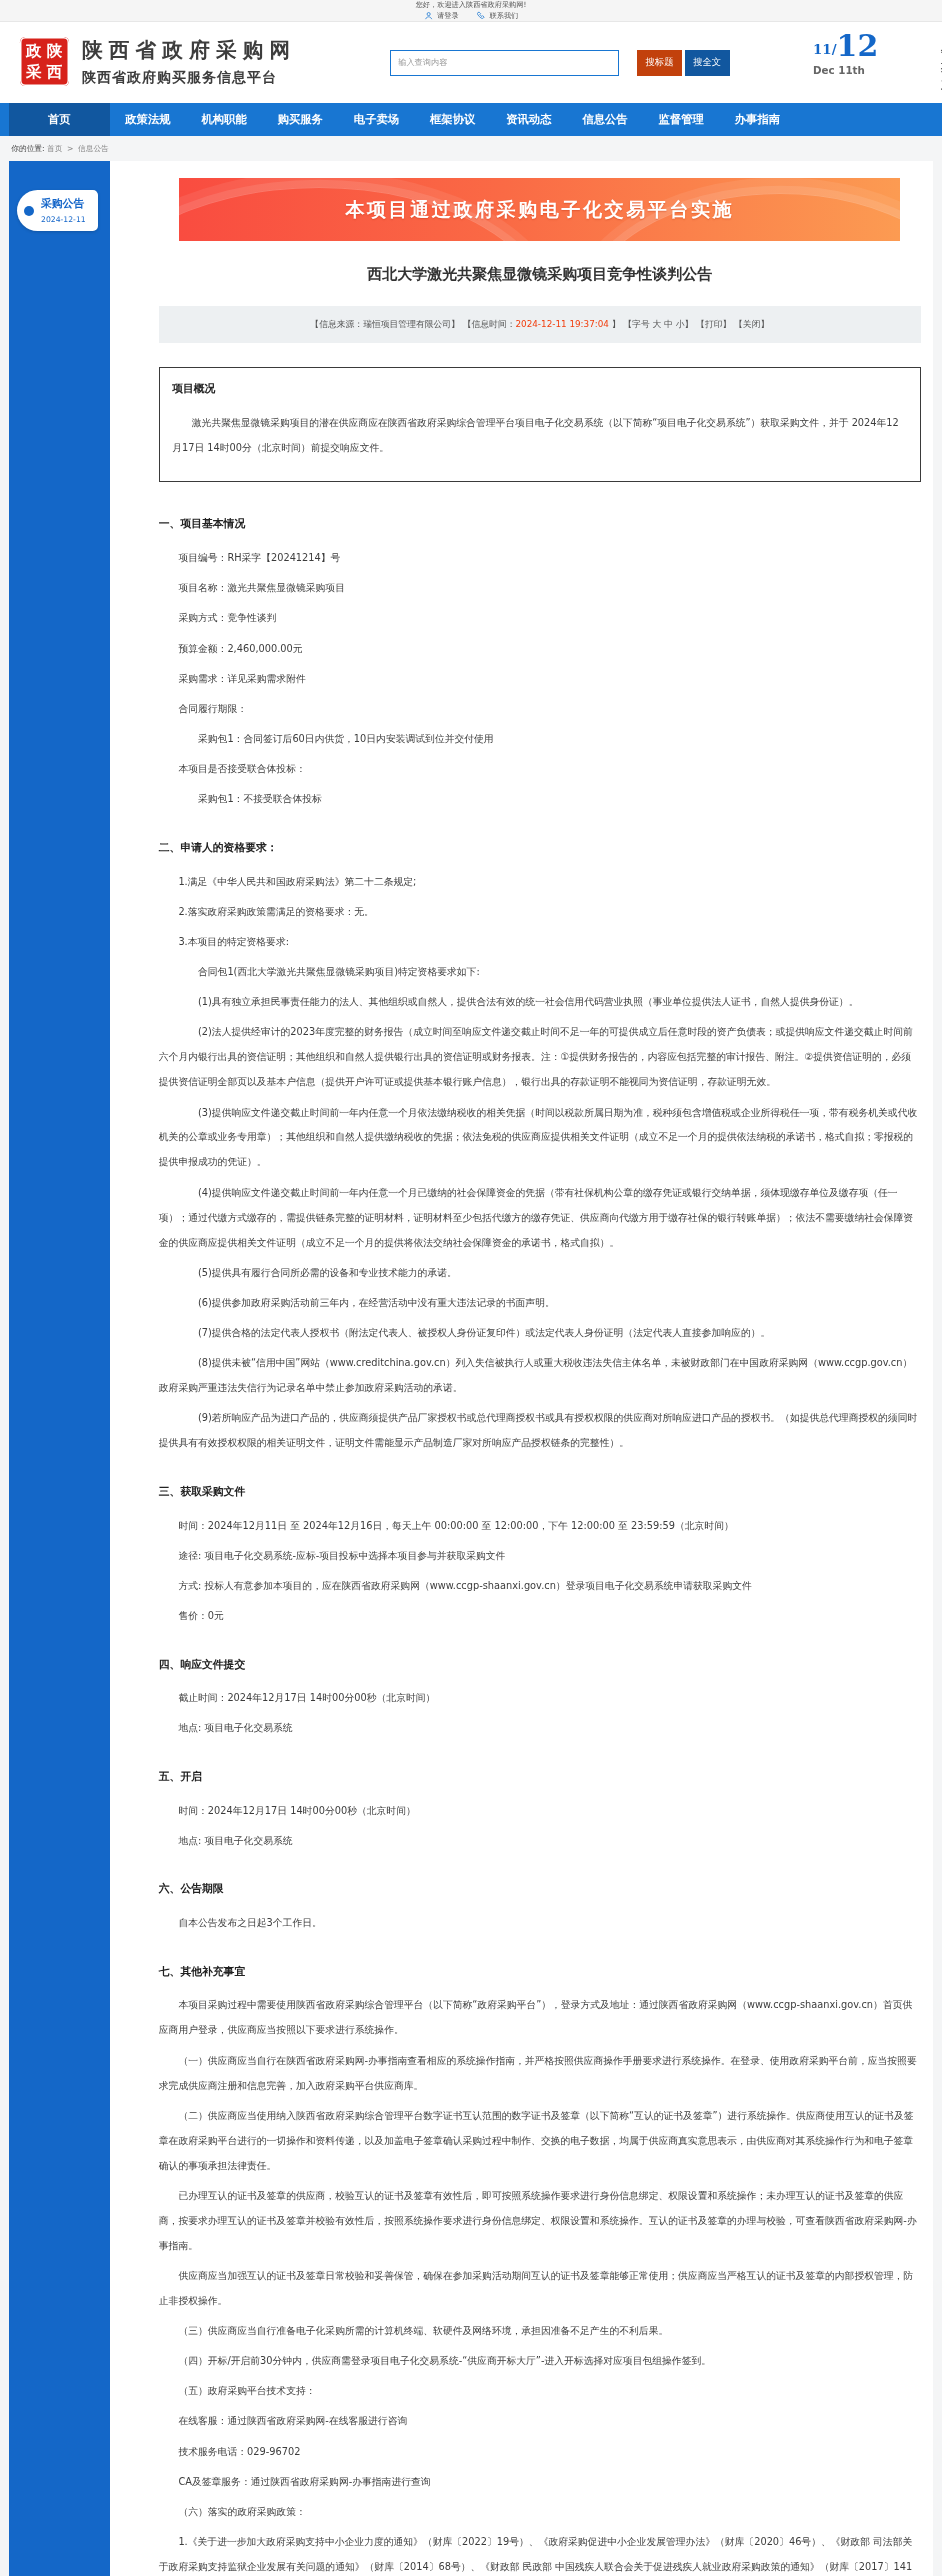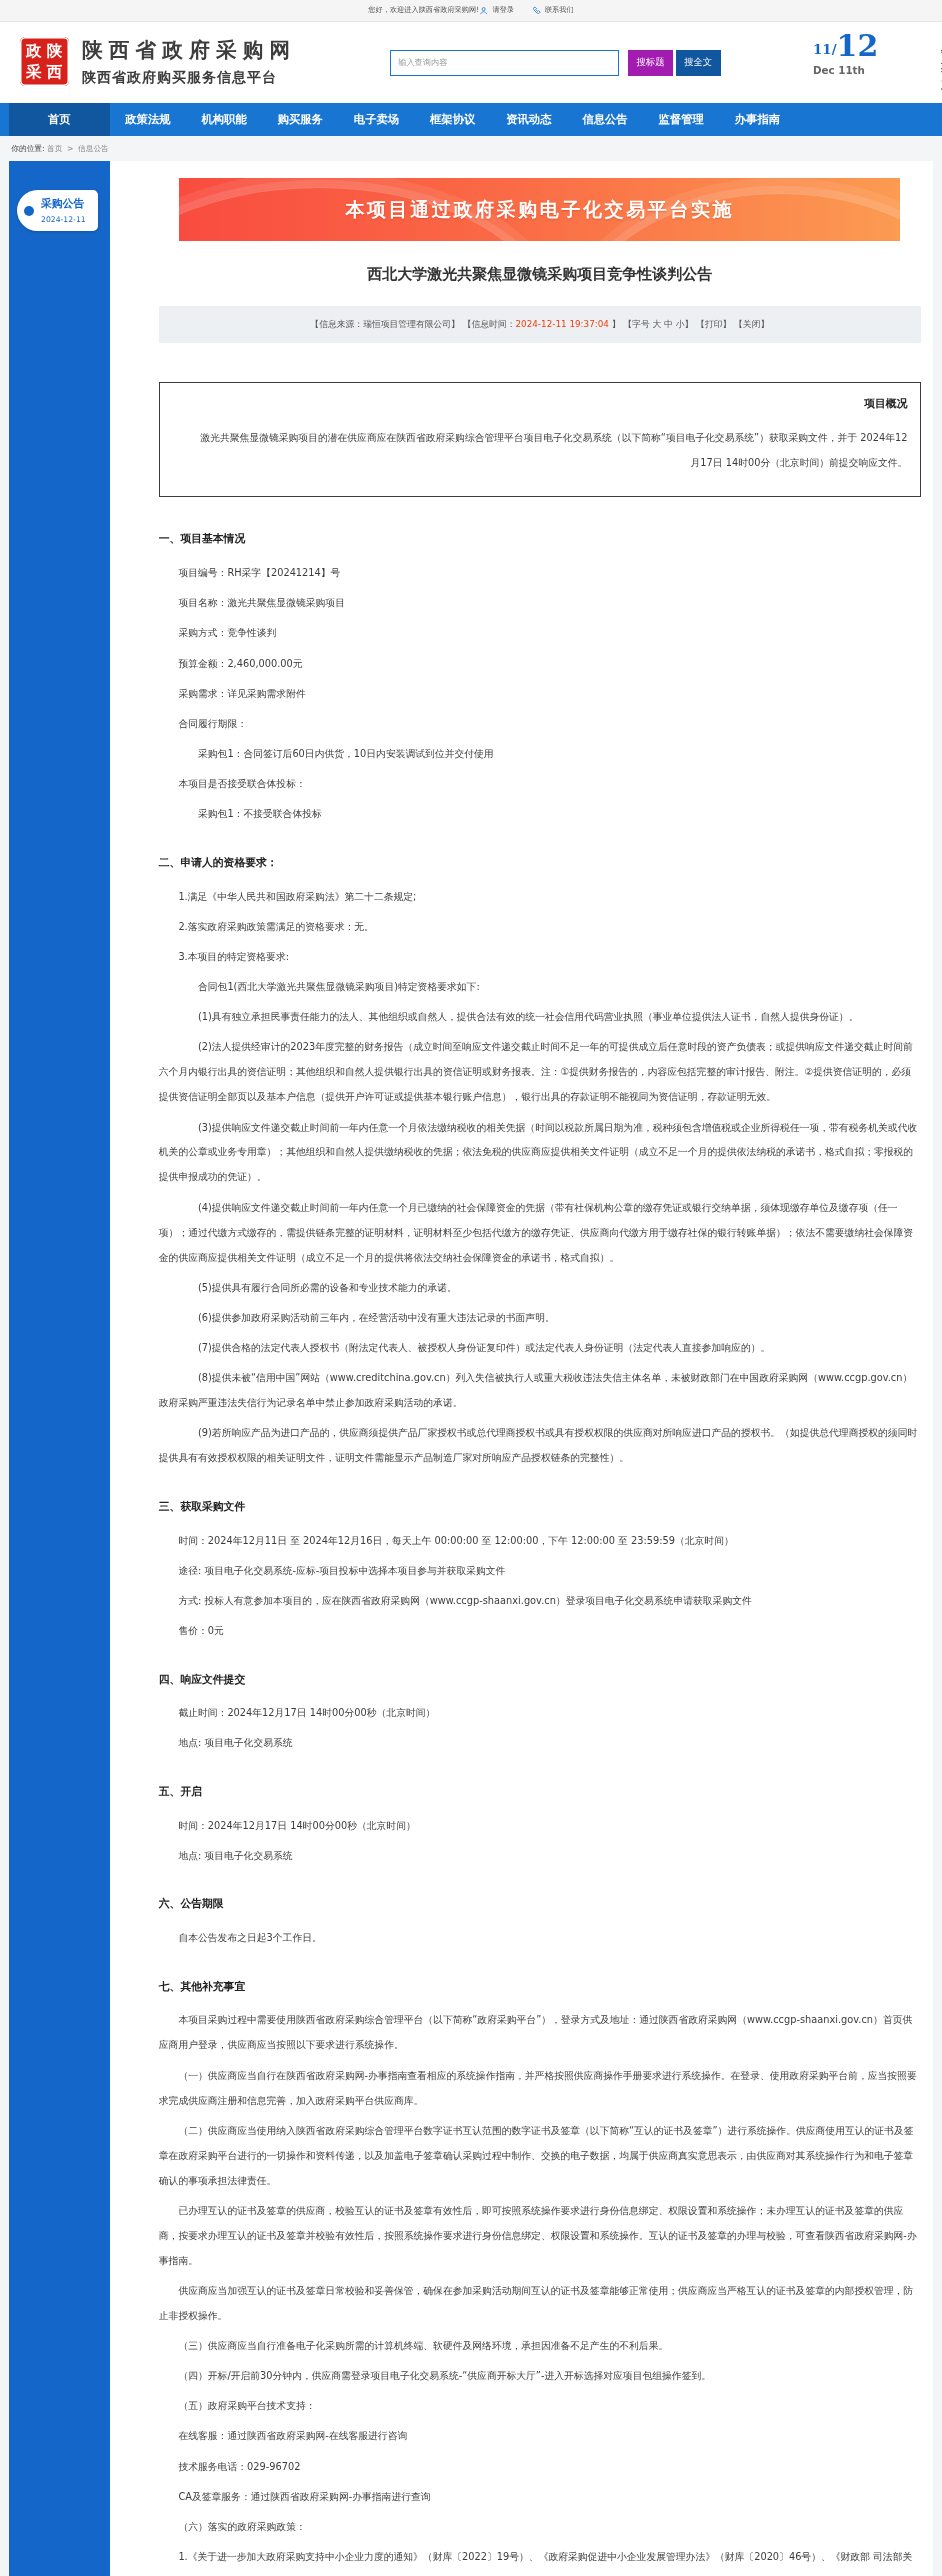--- a/index.html
+++ b/index.html
@@ -1,41 +1,41 @@
 <!DOCTYPE html>
 <html style="font-size:8.2px"><head>
 <meta charset="utf-8">
 <style>
   * { margin:0; padding:0; box-sizing:border-box; }
   html,body { background:#f4f5f6; }
   body { width:942px; font-family:"DejaVu Sans","Liberation Sans",sans-serif; color:#404040; }
 
   
   .topbar { height:21.6px; background:#f5f5f5; border-bottom:0.5px solid #e7e7e7;
-            display:flex; align-items:center; justify-content:center; padding:0 21.6px; font-size:7.2px; color:#555; }
+            display:flex; align-items:center; justify-content:space-between; padding:0 21.6px; font-size:7.2px; color:#555;flex-direction:column; }
   .topbar-right { display:flex; align-items:center; gap:17.5px; }
   .top-link { display:flex; align-items:center; gap:4.1px; color:#555; cursor:pointer; }
   .top-link svg { display:block; }
 
   
   .header { background:#fff; height:81px; position:relative; }
   .brand { position:absolute; left:19.6px; top:14.4px; display:flex; align-items:center; }
   .seal { width:49px; height:49px; background:#d7221b; border-radius:5.2px; padding:3.6px;
           display:grid; grid-template-columns:1fr 1fr; grid-template-rows:1fr 1fr;
           box-shadow:inset 0 0 0 1.5px #fff, inset 0 0 0 3.1px #d7221b; }
   .seal span { color:#fff; font-weight:bold; font-size:15.5px; display:flex; align-items:center; justify-content:center; }
   .brand-names { margin-left:13.4px; }
   .site-title { font-size:20.6px; font-weight:bold; color:#3d3d3d; letter-spacing:6.2px; }
   .site-sub { font-size:14px; font-weight:bold; color:#3d3d3d; letter-spacing:1px; margin-top:5.2px; }
 
   .search-area { position:absolute; left:390px; top:28px; display:flex; align-items:center; }
   .search-input { width:229px; height:26px; border:1px solid #1876d2; font-size:8.2px; padding:0 7.2px; outline:none; color:#333; background:#fff; }
   .search-input::placeholder { color:#999; }
   .btn-search { height:26px; width:45px; border:none; color:#fff; font-size:9.3px; cursor:pointer; }
-  .btn-title { background:#a21caf; margin-left:9px; }
+  .btn-title { background:#c2410c; margin-left:18px; }
   .btn-full  { background:#11579f; margin-left:2.6px; }
 
   .date-block { position:absolute; left:813px; top:9px; color:#1467c8; font-family:"DejaVu Serif","Liberation Serif",serif; }
   .date-line { display:flex; align-items:flex-end; }
   .date-month { font-size:13.4px; font-weight:bold; padding-bottom:4.1px; }
   .date-day { font-size:30px; font-weight:bold; line-height:1; }
   .date-en { font-size:10.3px; font-weight:bold; color:#666; margin-top:3.1px; font-family:"DejaVu Sans","Liberation Sans",sans-serif; }
   .weekday { position:absolute; left:941px; top:18.5px; width:1.15em; font-size:11.3px; font-weight:bold; color:#333;
              line-height:1.65; word-break:break-all; }
 
@@ -70,21 +70,21 @@
   .banner-text { color:#fff; font-size:19px; font-weight:bold; letter-spacing:2.6px; position:relative; z-index:2;
                  text-shadow:0 1px 1.5px rgba(180,40,10,.35); }
 
   .article-title { text-align:center; font-size:15px; font-weight:bold; color:#333; margin-top:24px; }
 
   .meta-bar { margin-top:21.6px; background:#edf0f2; height:37px; line-height:37px; text-align:center;
               font-size:8.8px; color:#545454; }
   .meta-bar .hot { color:#f23d0c; }
   .meta-btn { cursor:pointer; }
 
-  .overview-box { border:0.5px solid #3a3a3a; margin-top:39px; padding:14.4px 12.4px 20.6px;text-align:right; }
+  .overview-box { border:0.5px solid #3a3a3a; margin-top:24px; padding:14.4px 12.4px 20.6px; }
   .overview-title { font-size:10.8px; font-weight:bold; color:#222; }
   .overview-text { margin-top:13.4px; font-size:9.8px; line-height:2.6; color:#3c3c3c; text-indent:2em; }
 
   .article-body { margin-top:28px; }
   .blk { font-size:9.8px; line-height:2.55; color:#3c3c3c; margin:5.2px 0; }
   .blk.h { font-size:10.8px; font-weight:bold; color:#222; margin:21.6px 0 8.2px; }
   .blk.p  { text-indent:2em; }
   .blk.p2 { text-indent:4em; }
 </style>
 </head>

